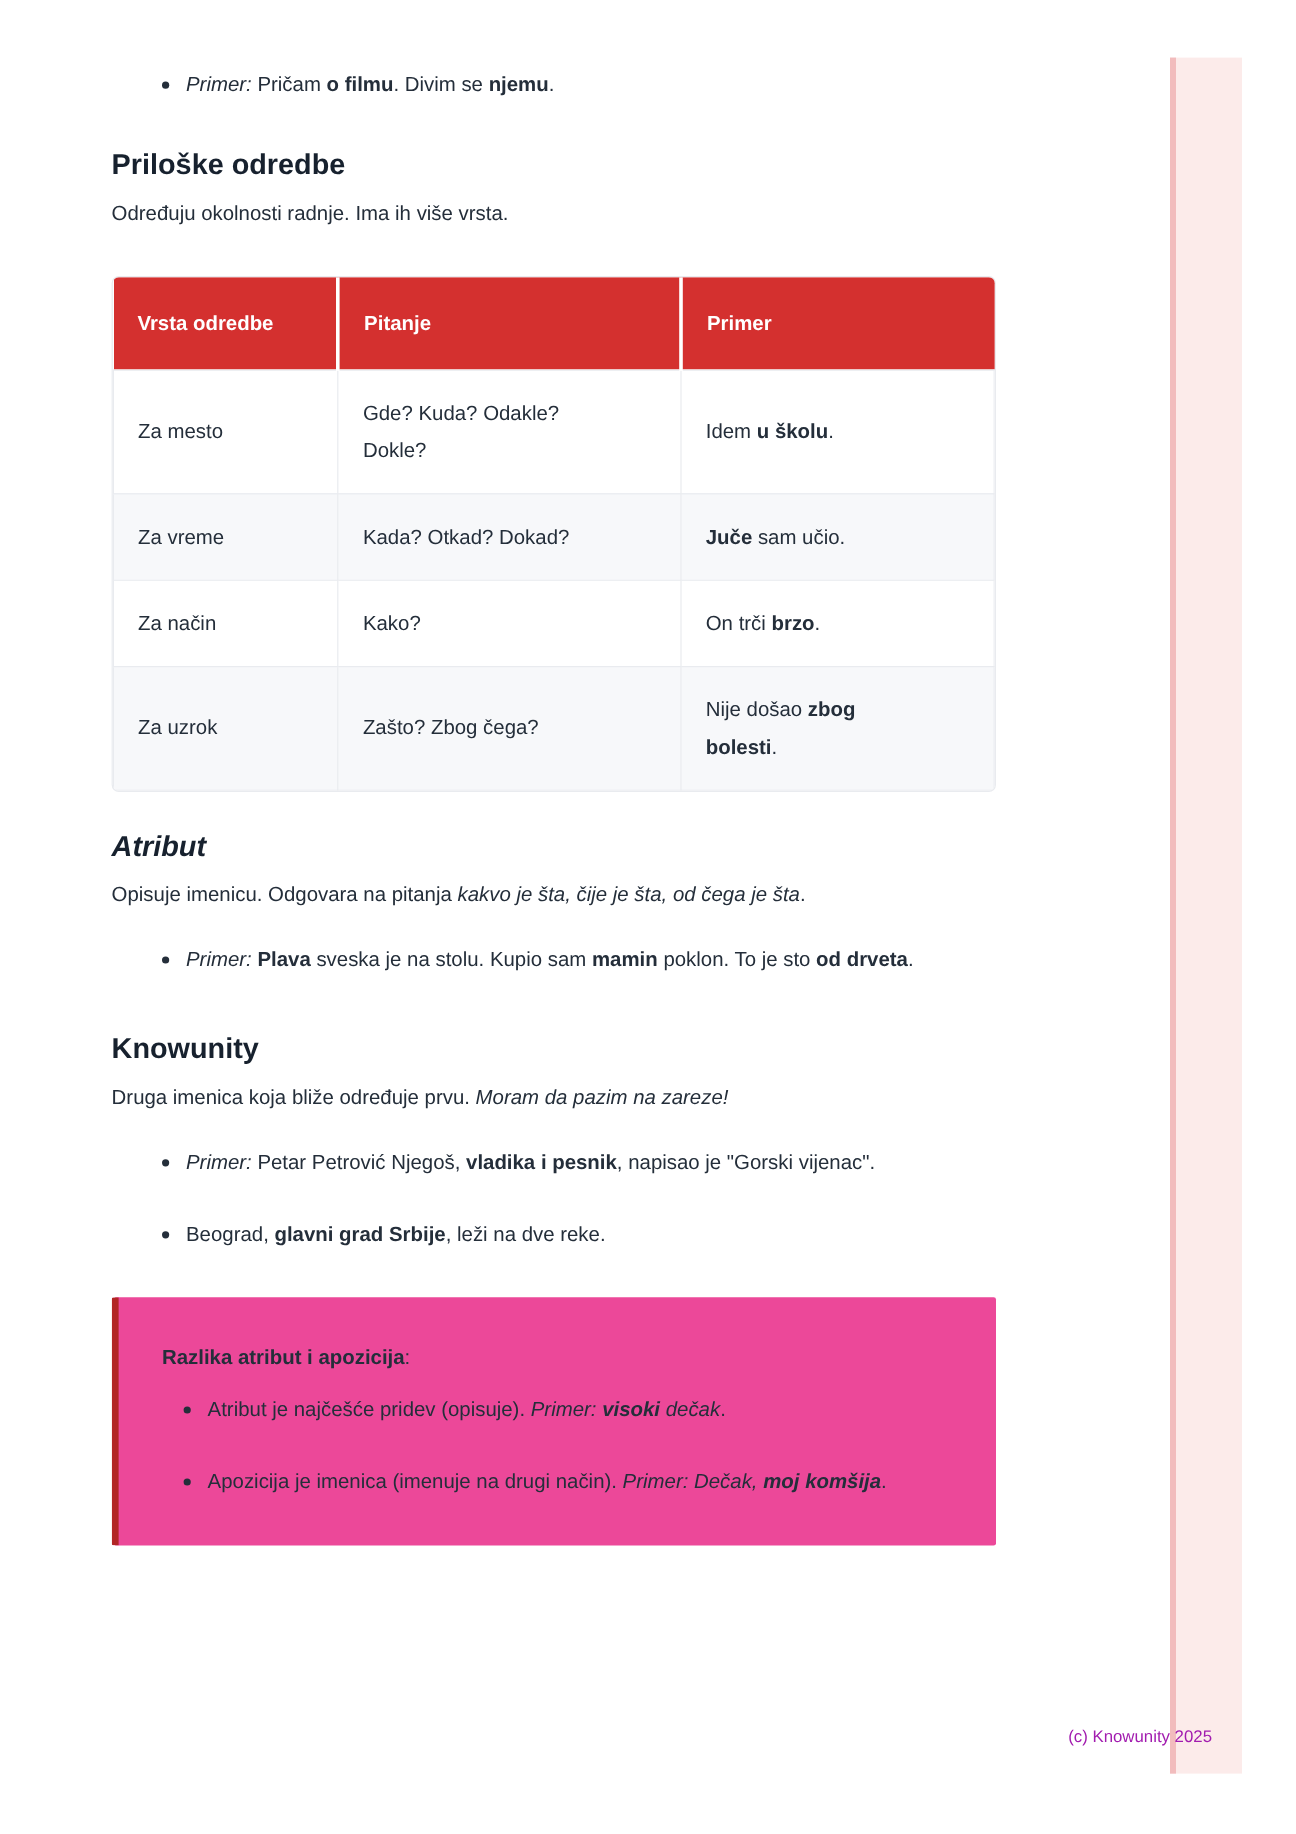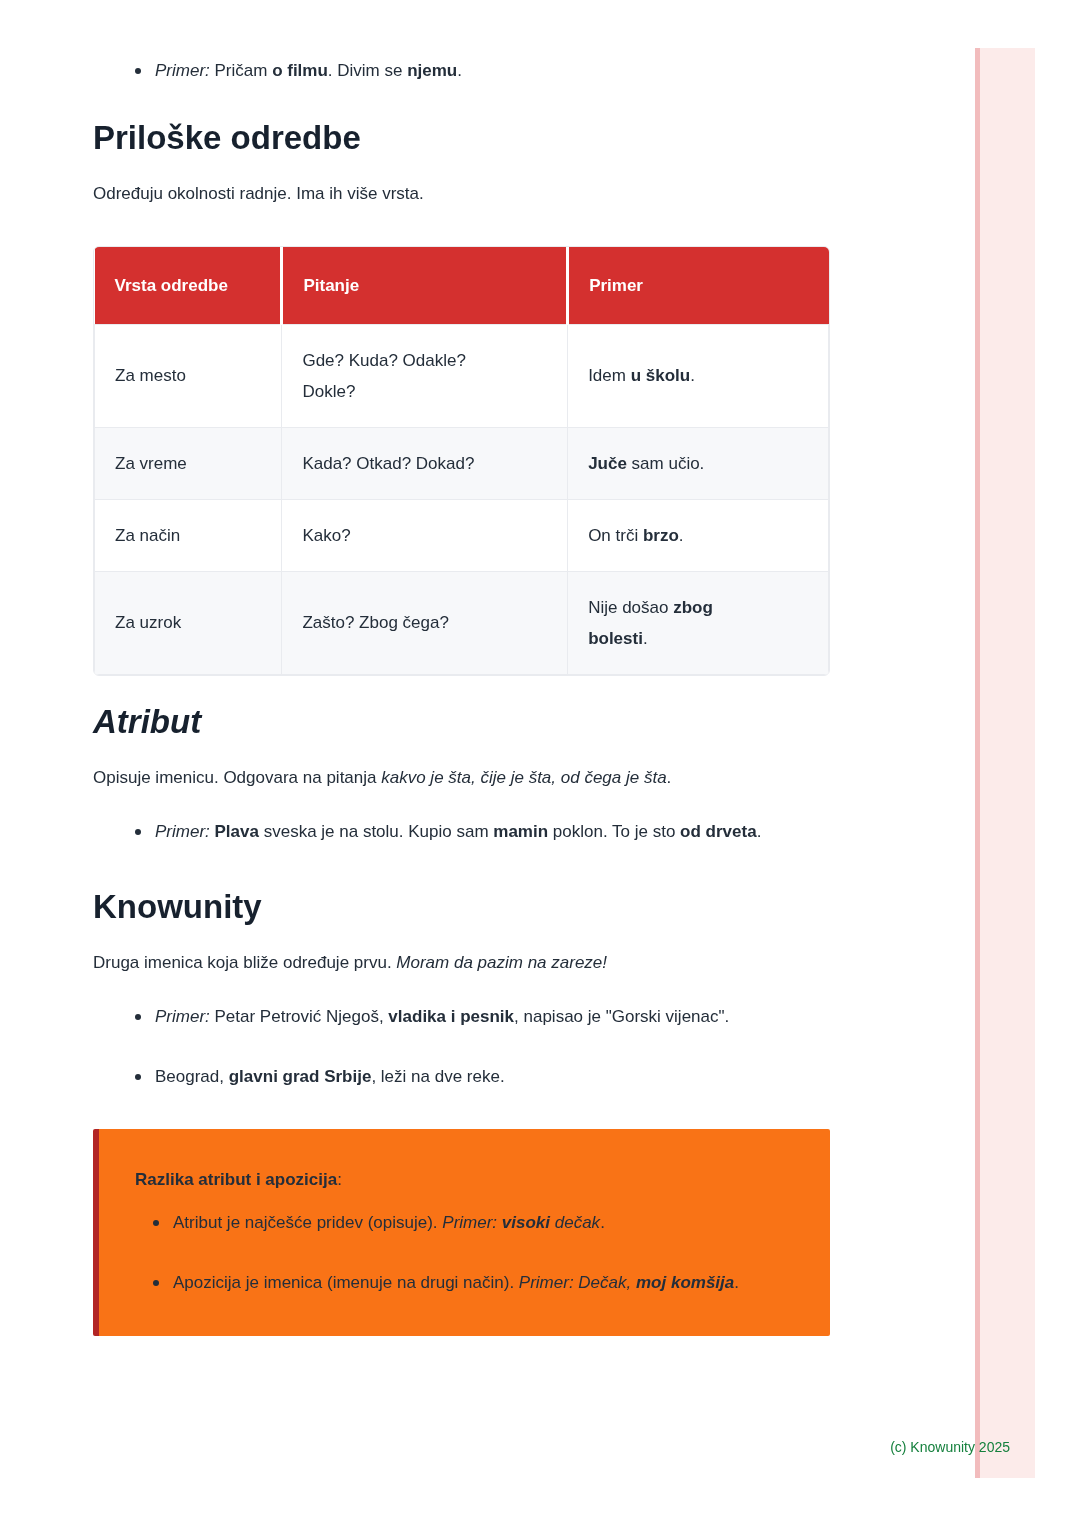--- a/index.html
+++ b/index.html
@@ -46,30 +46,30 @@
     position: absolute;
     left: 42px; top: 13px;
     width: 6px; height: 6px;
     border-radius: 50%;
     background: #242e3a;
   }
 
   .intro-list { margin-top: 55px !important; }
 
   h2.section-title {
-    font-size: 33px;
+    font-size: 24px;
     font-weight: 700;
     color: #17212e;
     line-height: 30px;
   }
   #priloske-title { margin-top: 37px; }
   #atribut-title  { margin-top: 31px; font-style: italic; }
   #apozicija-title{ margin-top: 45px; }
 
-  p.section-intro { margin-top: 25px; }
+  p.section-intro { margin-top: 9px; }
 
   .table-wrap {
     margin-top: 37px;
     border-radius: 6px;
     overflow: hidden;
     border: 1px solid #e9ebef;
   }
   table.odredbe-table {
     width: 100%;
     border-collapse: collapse;
@@ -95,36 +95,36 @@
   }
   table.odredbe-table tr:nth-child(even) td { background: #f7f8fa; }
   .col-vrsta  { width: 188px; }
   .col-pitanje{ width: 287px; }
   .col-primer { width: 262px; }
 
   .atribut-list, .apozicija-list { margin-top: 23px !important; }
 
   .callout {
     margin-top: 37px;
-    background: #f97316;
+    background: #ec4899;
     border-left: 6px solid #b22525;
     border-radius: 2px;
     padding: 35px 36px 38px 36px;
   }
   .callout-title { font-size: 17px; }
   .callout ul.doc-list { margin-top: 12px; }
   .callout ul.doc-list li { padding-left: 38px; }
   .callout ul.doc-list li::before { left: 18px; }
 
   .page-footer {
     position: absolute;
     top: 1438px;
     right: 70px;
     font-size: 14px;
-    color: #15803d;
+    color: #a21caf;
     z-index: 2;
     line-height: 18px;
   }
 </style>
 </head>
 <body>
 
 <div class="side-strip"></div>
 
 <div class="content">

